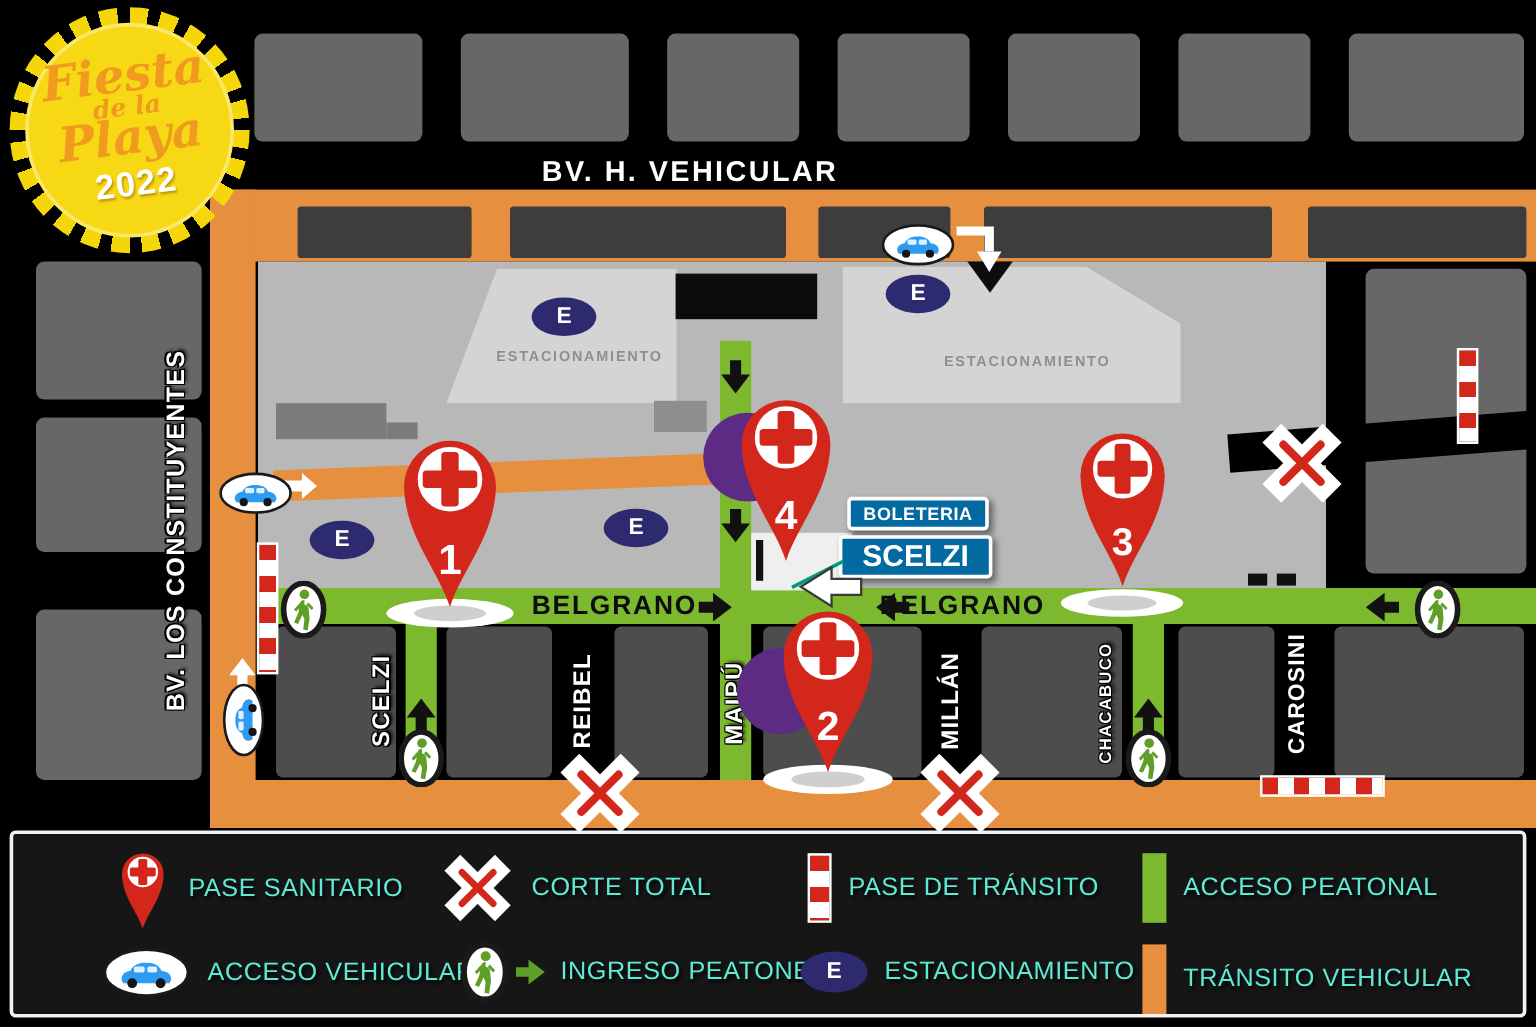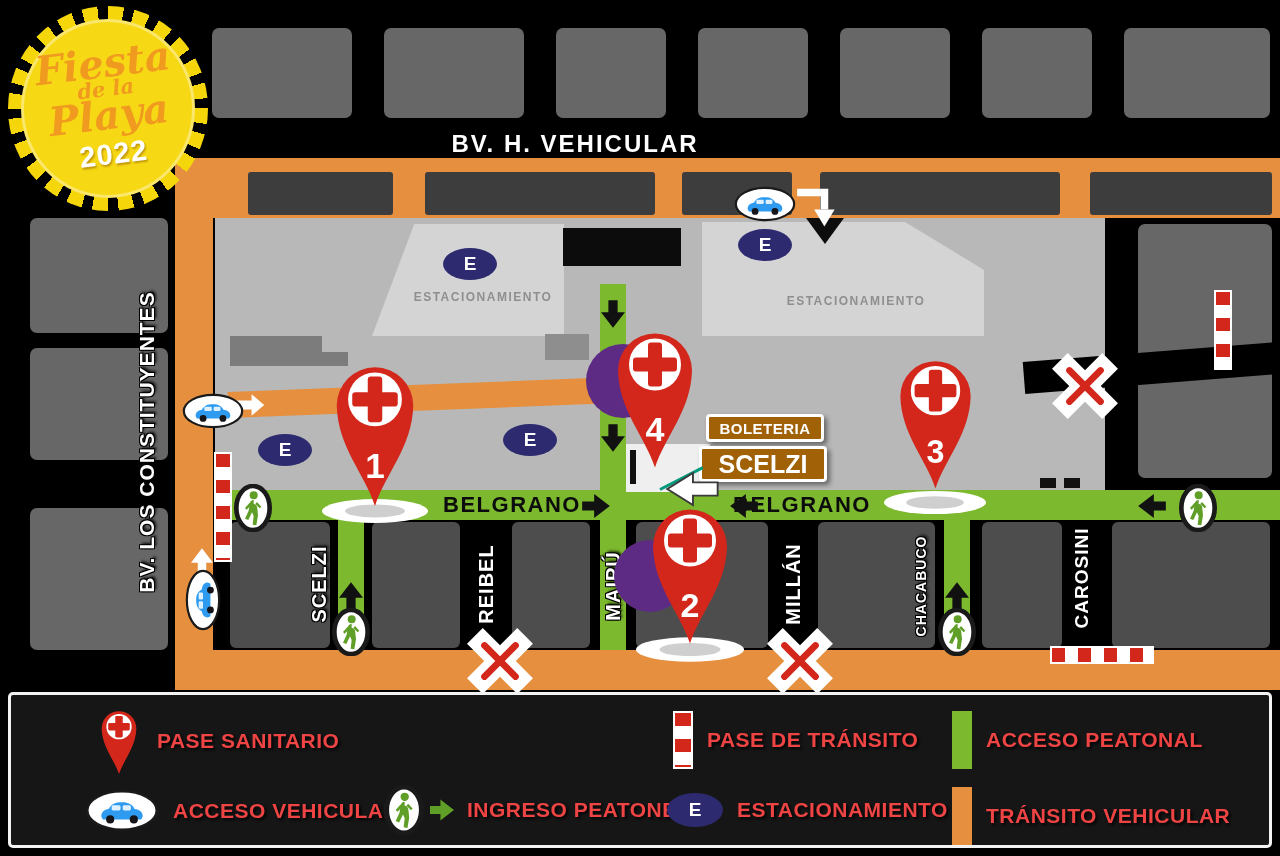--- a/index.html
+++ b/index.html
@@ -17,29 +17,29 @@
     text-shadow:1px 1px 0 #000,-1px -1px 0 #000,1px -1px 0 #000,-1px 1px 0 #000,2px 2px 3px #000}
   .white-big{color:#fff;font-size:24px;letter-spacing:2px;text-shadow:2px 2px 3px rgba(0,0,0,.8)}
   .belgrano{color:#0c0c0c;font-size:22px;letter-spacing:1.5px}
   .parklbl{color:#8f8f8f;font-size:12px;letter-spacing:1.5px}
   .ebadge{position:absolute;width:54px;height:32px;border-radius:50%;background:#2d2a70;
     display:flex;align-items:center;justify-content:center;color:#fff;font-weight:bold;font-size:19px;z-index:4}
   .stripes-v{position:absolute;background:repeating-linear-gradient(180deg,#d3271c 0 13px,#fff 13px 26px);
     border:2px solid #fff;z-index:6}
   .stripes-h{position:absolute;background:repeating-linear-gradient(90deg,#d3271c 0 13px,#fff 13px 26px);
     border:2px solid #fff;z-index:6}
-  .sign{position:absolute;background:#a16207;border:3px solid #fff;border-radius:4px;
+  .sign{position:absolute;background:#0369a1;border:3px solid #fff;border-radius:4px;
     display:flex;align-items:center;justify-content:center;color:#fff;font-weight:bold;
     box-shadow:3px 3px 5px rgba(0,0,0,.45);z-index:5}
   svg.icon{position:absolute;display:block}
   .purple-dot{position:absolute;border-radius:50%;background:#5d2b84;z-index:5}
   .legend{position:absolute;left:8px;top:692px;width:1264px;height:156px;background:#161616;
     border:3px solid #f2f2f2;border-radius:5px;z-index:10}
   .lg-item{position:absolute;display:flex;align-items:center;gap:14px;z-index:11}
-  .lg-label{color:#ef4444;font-weight:bold;font-size:21px;letter-spacing:.5px;
+  .lg-label{color:#5eead4;font-weight:normal;font-size:21px;letter-spacing:.5px;
     text-shadow:2px 2px 3px rgba(0,0,0,.85)}
   .logo{position:absolute;left:8px;top:6px;width:200px;height:205px;z-index:7}
   .logo-rays{position:absolute;inset:0;border-radius:50%;
     background:repeating-conic-gradient(#f4d60b 0deg 9deg,rgba(244,214,11,0) 9deg 15deg)}
   .logo-disc{position:absolute;inset:13px;border-radius:50%;background:#f6d914;border:3px solid #fbe76b}
   .logo-text{position:absolute;inset:0;display:flex;flex-direction:column;align-items:center;
     justify-content:center;transform:rotate(-7deg);font-family:"DejaVu Serif",serif;
     font-style:italic;font-weight:bold;color:#f09a1f}
   .logo-text .l1,.logo-text .l3{font-size:40px;line-height:.85}
   .logo-text .l2{font-size:21px;line-height:.9}
@@ -336,20 +336,33 @@
   <div class="lg-item" style="left:84px;top:12px">
     <svg style="width:48px;height:68px" viewBox="0 0 100 145">
       <path d="M50,143 C40,112 14,86 13,46 A37,37 0 1 1 87,46 C86,86 60,112 50,143 Z" fill="#d3271c"></path>
       <circle cx="50" cy="42" r="27" fill="#fff"></circle>
       <rect x="42" y="19" width="16" height="46" rx="3" fill="#d3271c"></rect>
         <rect x="27" y="34" width="46" height="16" rx="3" fill="#d3271c"></rect>
     </svg>
     <span class="lg-label">PASE SANITARIO</span>
   </div>
 
+  <div class="lg-item" style="left:356px;top:14px">
+    <svg style="width:62px;height:62px" viewBox="0 0 100 100">
+      <g transform="rotate(45 50 50)">
+          <rect x="35" y="2" width="30" height="96" fill="#fff"></rect>
+          <rect x="2" y="35" width="96" height="30" fill="#fff"></rect>
+        </g>
+      <g stroke="#d3271c" stroke-width="9" stroke-linecap="round">
+          <line x1="29" y1="29" x2="71" y2="71"></line>
+          <line x1="71" y1="29" x2="29" y2="71"></line>
+        </g>
+    </svg>
+    <span class="lg-label">CORTE TOTAL</span>
+  </div>
 
   <div class="lg-item" style="left:662px;top:16px">
     <div class="stripes-v" style="position:relative;width:20px;height:58px"></div>
     <span class="lg-label">PASE DE TRÁNSITO</span>
   </div>
 
   <div class="lg-item" style="left:941px;top:16px">
     <div class="green" style="position:relative;width:20px;height:58px"></div>
     <span class="lg-label">ACCESO PEATONAL</span>
   </div>

